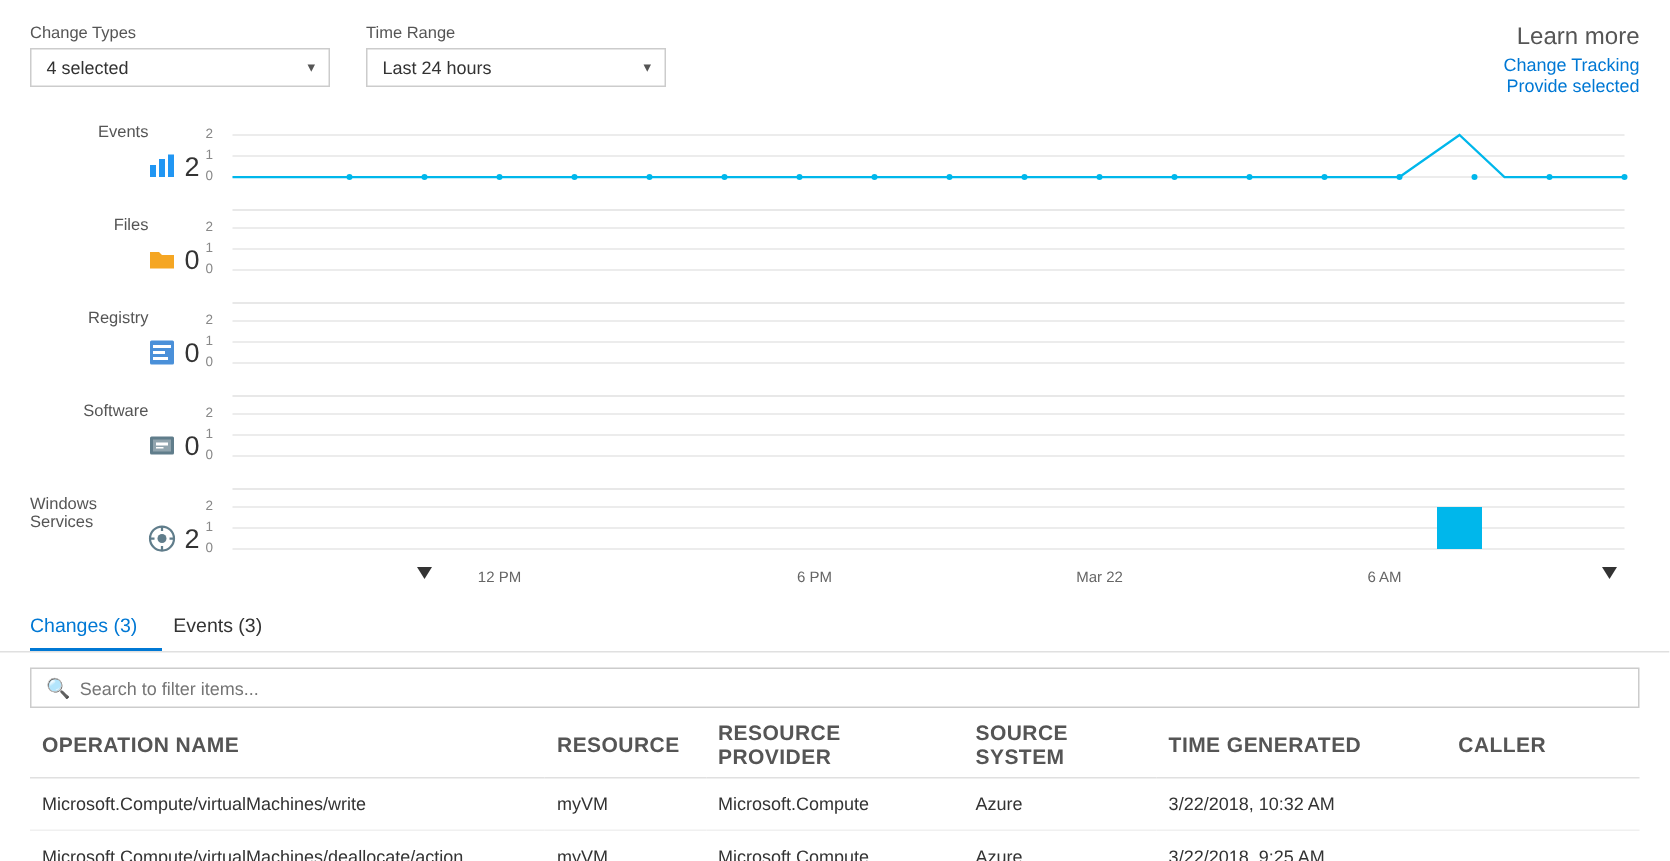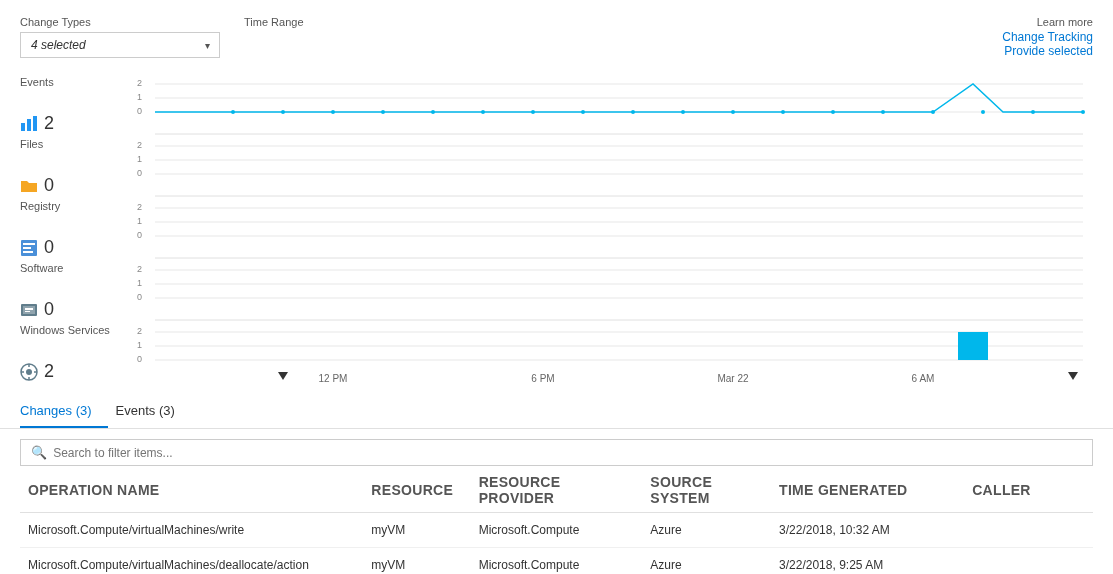--- a/index.html
+++ b/index.html
@@ -1,31 +1,31 @@
 <!DOCTYPE html>
 <html><head>
   <meta charset="utf-8">
   <style>
     * { box-sizing: border-box; margin: 0; padding: 0; }
     body { font-family: 'Segoe UI', Arial, sans-serif; font-size: 12px; color: #333; background: #fff; width: 1113px; min-height: 574px; overflow: hidden; }
 
     .top-bar { display: flex; align-items: flex-start; padding: 16px 20px 10px 20px; gap: 24px; }
     .filter-group { display: flex; flex-direction: column; gap: 4px; }
     .filter-label { font-size: 11px; color: #555; }
-    .filter-select { border: 1px solid #ccc; background: #fff; padding: 5px 30px 5px 10px; font-size: 12px; color: #333; min-width: 200px; appearance: none; cursor: pointer; position: relative; font-style: italic; }
+    .filter-select { border: 1px solid #ccc; background: #fff; padding: 5px 30px 5px 10px; font-size: 12px; color: #333; min-width: 200px; appearance: none; cursor: pointer; position: relative; }
     .select-wrapper { position: relative; display: inline-block; }
     .select-wrapper::after { content: '▾'; position: absolute; right: 10px; top: 50%; transform: translateY(-50%); pointer-events: none; color: #555; font-size: 10px; }
 
     .learn-more { margin-left: auto; text-align: right; }
-    .learn-more-label { font-size: 11px; color: #555; margin-bottom: 2px; }
+    .learn-more-label { font-size: 16px; color: #555; margin-bottom: 2px; }
     .learn-more a { color: #0078d4; text-decoration: none; display: block; font-size: 12px; }
 
     .charts-section { display: flex; padding: 4px 20px 0 20px; gap: 0; }
     .chart-labels { display: flex; flex-direction: column; gap: 0; width: 120px; }
-    .chart-label-item { display: flex; flex-direction: column; height: 62px; justify-content: space-between; padding-top: 4px; }
+    .chart-label-item { display: flex; flex-direction: row; height: 62px; justify-content: flex-end; padding-top: 4px; }
     .chart-label-title { font-size: 11px; color: #555; margin-bottom: 2px; }
     .chart-label-value { display: flex; align-items: center; gap: 6px; }
     .chart-label-value .icon { width: 18px; height: 18px; display: flex; align-items: center; justify-content: center; }
     .chart-label-value .count { font-size: 18px; font-weight: 300; color: #333; }
 
     .chart-area { flex: 1; position: relative; }
 
     .tabs-section { padding: 10px 20px 0 20px; border-bottom: 1px solid #e0e0e0; display: flex; gap: 0; }
     .tab { padding: 6px 16px 8px 0; font-size: 13px; cursor: pointer; color: #333; border-bottom: 2px solid transparent; margin-right: 8px; }
     .tab.active { color: #0078d4; border-bottom: 2px solid #0078d4; }
@@ -59,20 +59,25 @@
   <div class="filter-group">
     <div class="filter-label">Change Types</div>
     <div class="select-wrapper">
       <select class="filter-select">
         <option>4 selected</option>
       </select>
     </div>
   </div>
   <div class="filter-group">
     <div class="filter-label">Time Range</div>
+    <div class="select-wrapper">
+      <select class="filter-select">
+        <option>Last 24 hours</option>
+      </select>
+    </div>
   </div>
   <div class="learn-more">
     <div class="learn-more-label">Learn more</div>
     <a href="#">Change Tracking</a>
     <a href="#">Provide selected</a>
   </div>
 </div>
 
 <div class="charts-section">
 

